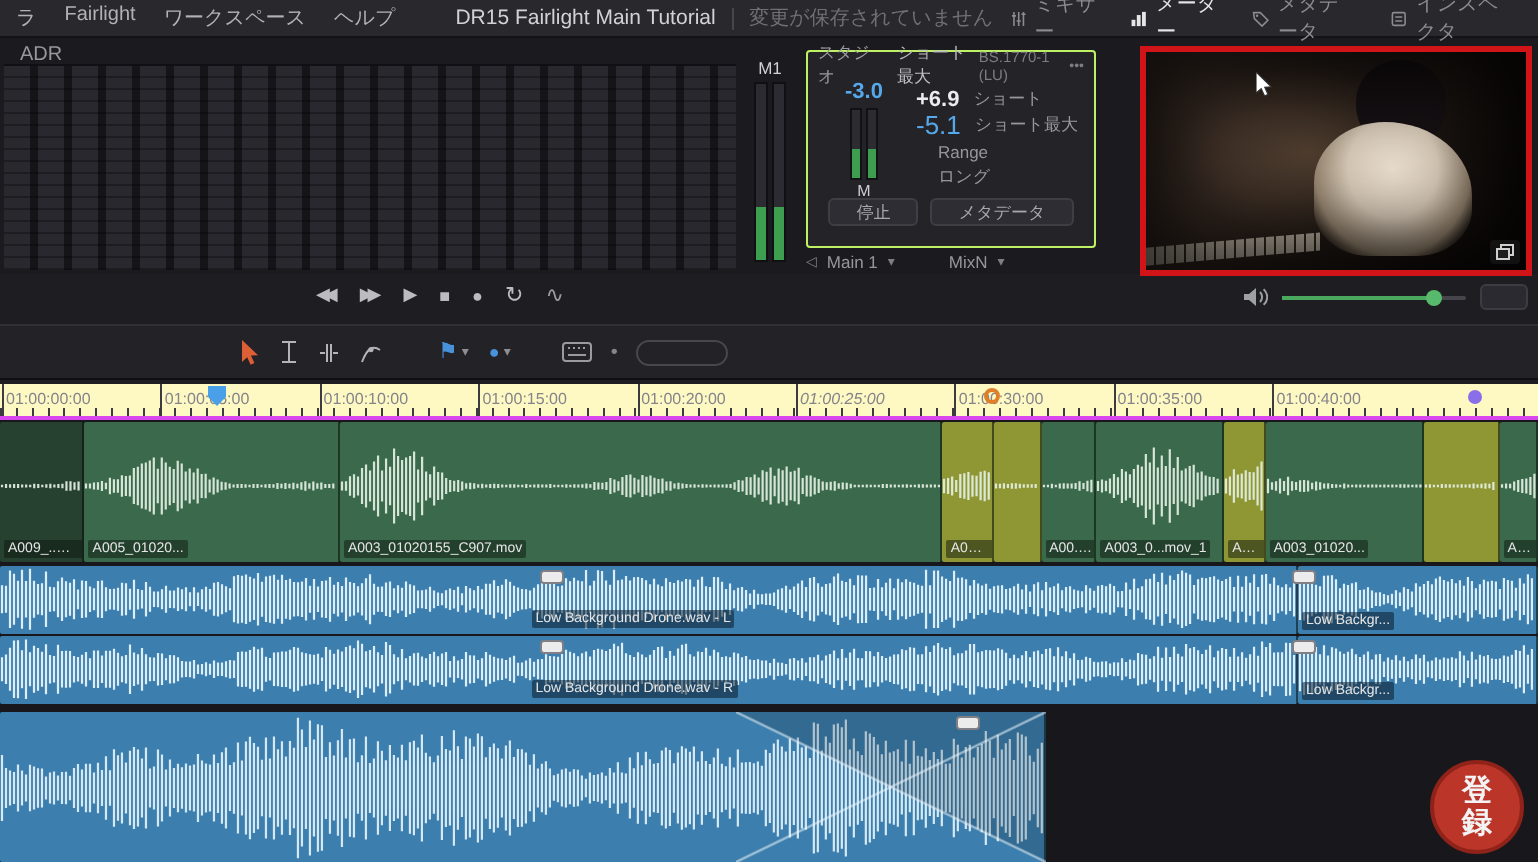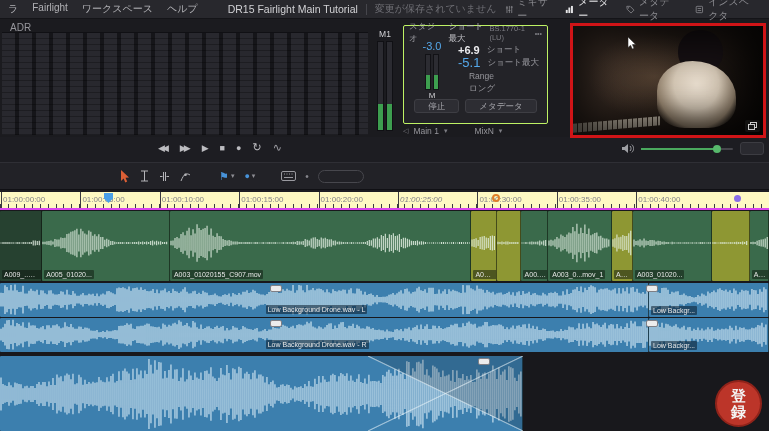--- a/index.html
+++ b/index.html
@@ -29,21 +29,21 @@
 .m1-meters{display:flex;gap:2px;justify-content:center;height:90px;margin-top:2px}
 .m1-bar{width:7px;background:linear-gradient(to top,#3d9e4f 0 30%,#2b2b31 30%);border:1px solid #101014}
 
 .loudness{position:absolute;left:403px;top:6px;width:145px;height:99px;background:#232328;border:1px solid #bef264;border-radius:2px}
 .loud-head{display:flex;align-items:center;height:14px;padding:0 5px;font-size:8.5px;color:#98989e}
 .loud-title{margin-left:12px;color:#bcbcc1}
 .loud-std{margin-left:auto;font-size:7.5px;color:#7c7c82}
 .loud-dots{margin-left:4px;font-size:7px;color:#7c7c82}
 .loud-body{display:flex;padding:0 6px;height:56px}
 .loud-left{width:56px;text-align:center}
-.loud-val{font-size:11px;font-weight:normal;color:#55a8ea}
+.loud-val{font-size:11px;font-weight:bold;color:#55a8ea}
 .loud-meters{display:flex;gap:2px;justify-content:center;height:36px;margin-top:2px}
 .loud-bar{width:6px;border:1px solid #121216;background:linear-gradient(to top,#3d9e4f 0 42%,#2c2c32 42%)}
 .loud-m{font-size:8px;color:#d0d0d4;margin-top:1px}
 .loud-rows{flex:1;padding:3px 2px 0 4px}
 .loud-row{display:flex;align-items:center;gap:7px;height:13px;font-size:8.5px;color:#96969c;white-space:nowrap}
 .loud-row .val{color:#55a8ea;font-size:13px;min-width:4px}
 .loud-row .val.big{color:#ececef;font-size:11px;font-weight:bold}
 .loud-btns{display:flex;justify-content:center;gap:6px;margin-top:3px}
 .loud-btn{font-size:8.5px;color:#a6a6ac;background:#2d2d33;border:1px solid #3e3e44;border-radius:3px;padding:1px 13px;line-height:10px;cursor:default}
 .bus-row{position:absolute;left:403px;top:106px;width:170px;height:12px;display:flex;align-items:center;gap:5px;font-size:8.5px;color:#96969c}

